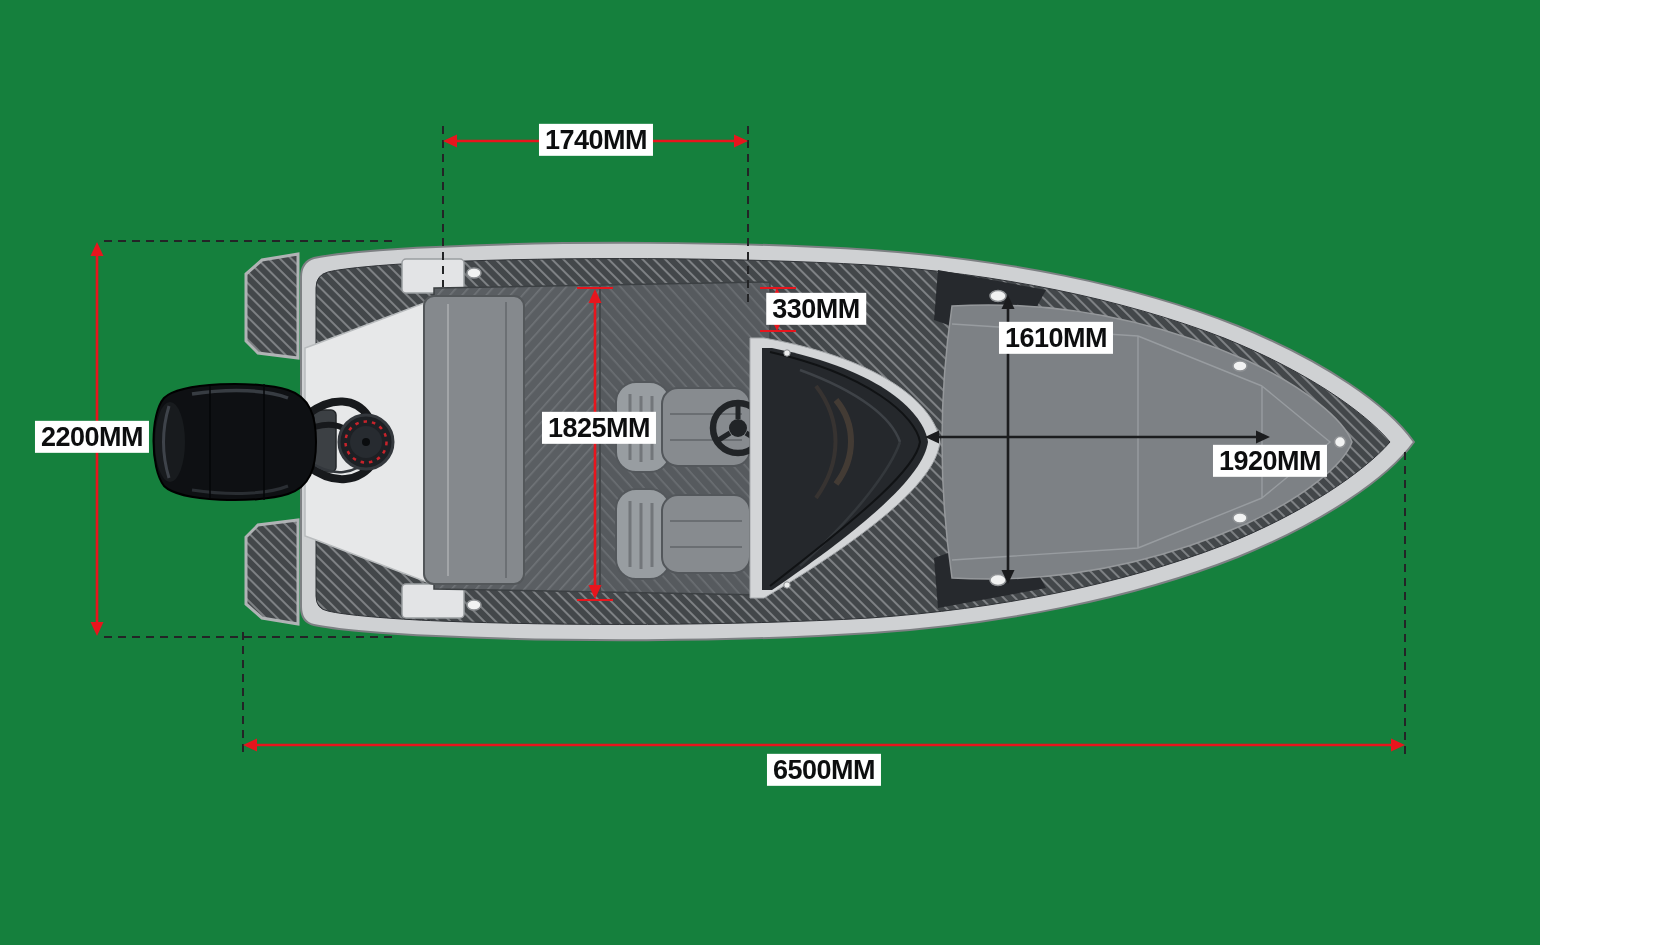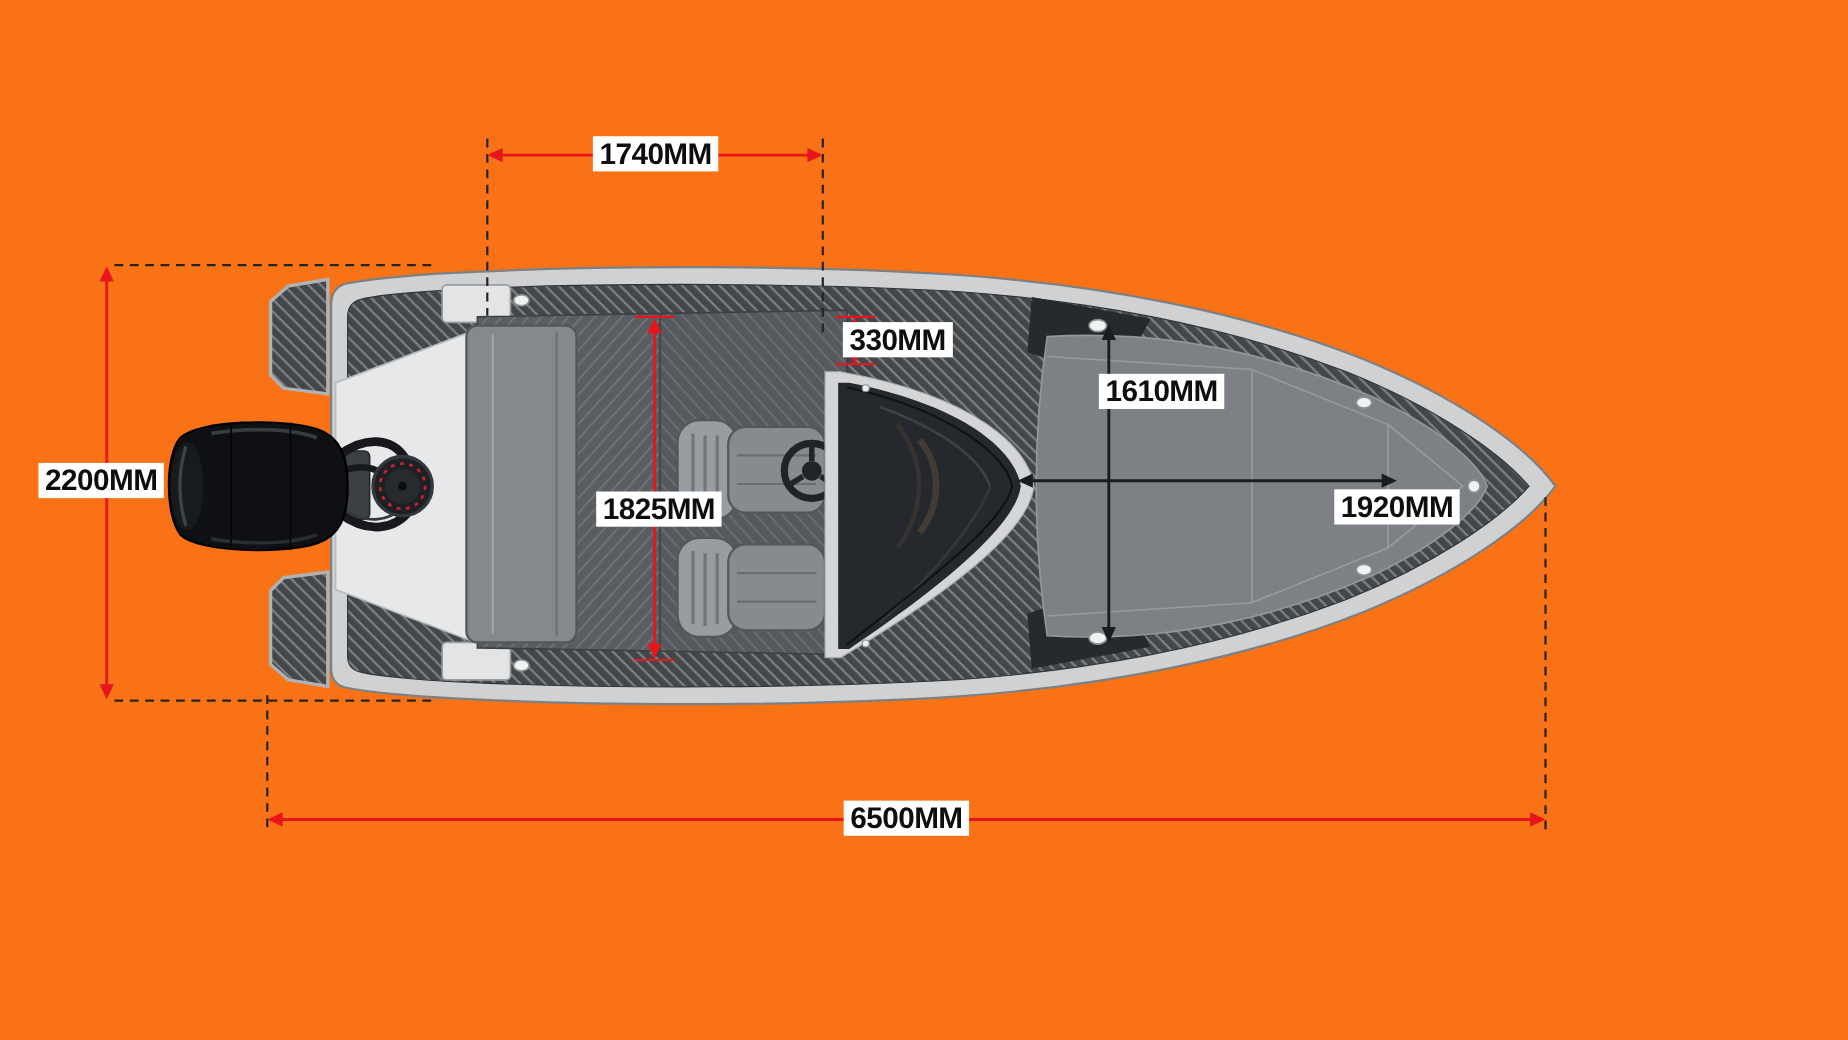--- a/index.html
+++ b/index.html
@@ -1,17 +1,17 @@
 <!DOCTYPE html>
 <html><head>
 <meta charset="utf-8">
 <style>
   html,body{margin:0;padding:0;background:#ffffff;}
   .stage{
-    position:relative;width:1680px;height:945px;background:#f97316;overflow:hidden;
+    position:relative;width:1540px;height:945px;background:#15803d;overflow:hidden;
     font-family:"Liberation Sans", sans-serif;
     text-align:right;
   }
   .stage svg{position:absolute;left:0;top:0;}
   .dim-label{
     position:absolute;transform:translate(-50%,-50%);
     background:#ffffff;color:#0d0e0f;
     font:700 27px/1.05 "Liberation Sans", sans-serif;
     letter-spacing:-0.5px;padding:2px 6px;white-space:nowrap;z-index:5;
   }
@@ -234,19 +234,19 @@
     <g>
       <path d="M 255 745 H 1393" stroke="#e8151d" stroke-width="2.6"></path>
       <polygon points="243,745 257,738.5 257,751.5" fill="#e8151d"></polygon>
       <polygon points="1405,745 1391,738.5 1391,751.5" fill="#e8151d"></polygon>
     </g>
   </g>
 </svg>
 
 <div class="dim-label" style="left:596px;top:140px">1740MM</div>
 <div class="dim-label" style="left:816px;top:309px">330MM</div>
-<div class="dim-label" style="left:1056px;top:356px">1610MM</div>
+<div class="dim-label" style="left:1056px;top:338px">1610MM</div>
 <div class="dim-label" style="left:92px;top:437px">2200MM</div>
-<div class="dim-label" style="left:599px;top:463px">1825MM</div>
+<div class="dim-label" style="left:599px;top:428px">1825MM</div>
 <div class="dim-label" style="left:1270px;top:461px">1920MM</div>
-<div class="dim-label" style="left:824px;top:744px">6500MM</div>
+<div class="dim-label" style="left:824px;top:770px">6500MM</div>
 
 </div>
 
 </body></html>

